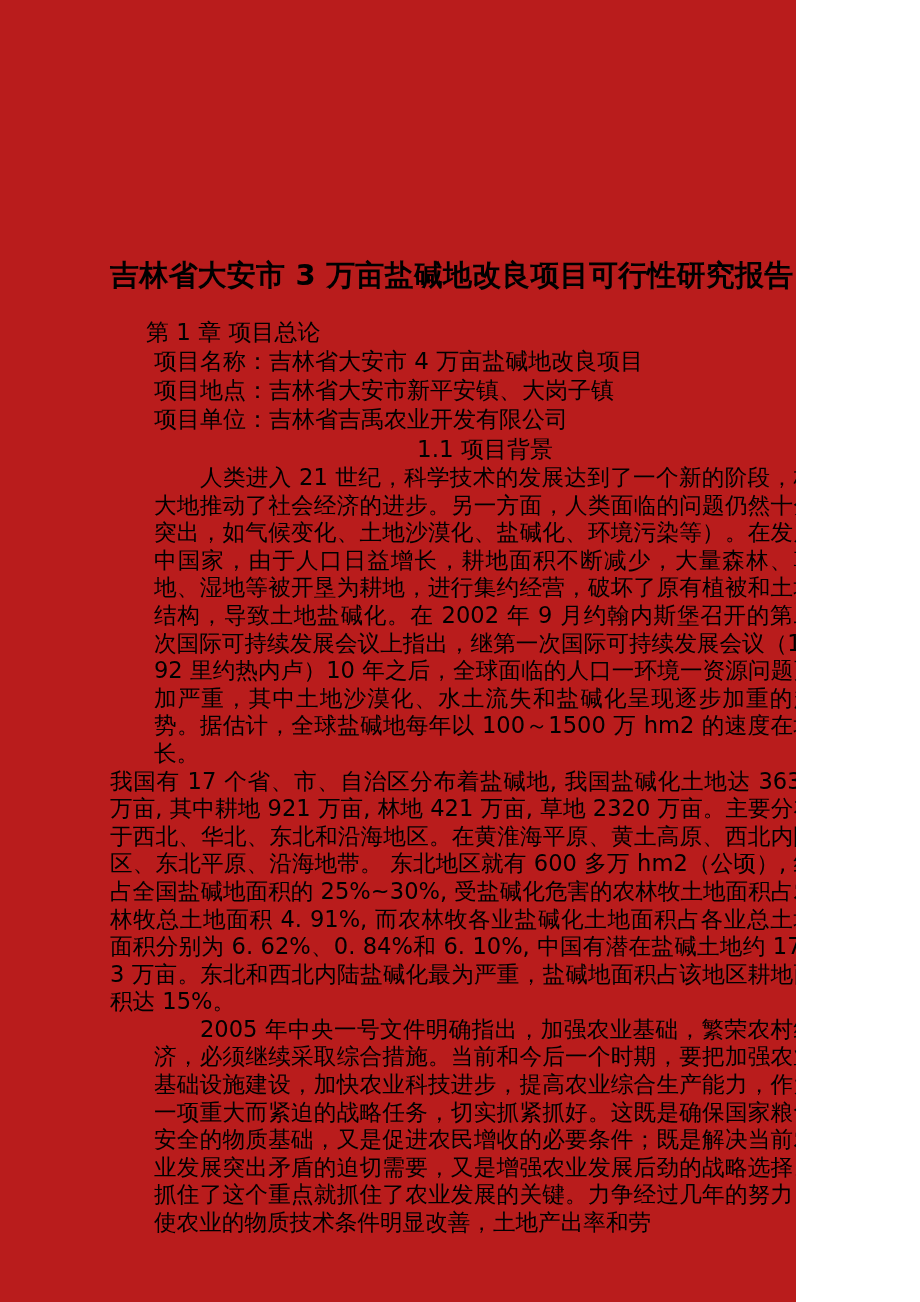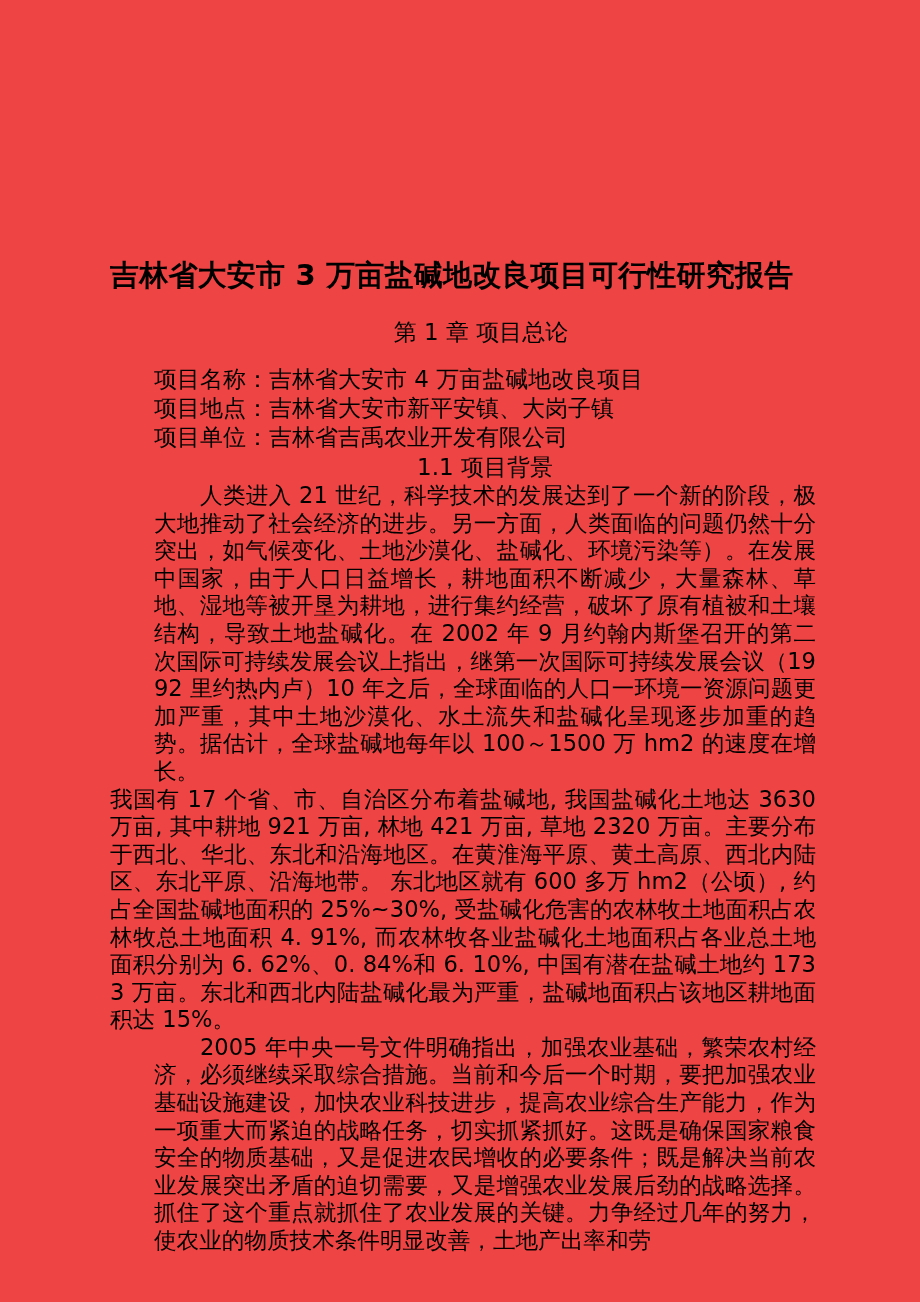--- a/index.html
+++ b/index.html
@@ -6,46 +6,45 @@
     margin: 0;
     padding: 0;
     background: #ffffff;
   }
   body {
     font-family: "DejaVu Sans", "Liberation Sans", sans-serif;
     color: #000000;
   }
   #page {
     position: relative;
-    width: 920px;
+    width: 796px;
     height: 1302px;
-    background: #ef4444;
+    background: #b91c1c;
     overflow: hidden;
   }
   #doc {
     position: absolute;
     left: 110px;
     top: 255px;
     width: 706px;
   }
   .doc-title {
     font-size: 29px;
     font-weight: bold;
     line-height: 40px;
     letter-spacing: 0.2px;
     margin: 0 0 22px 0;
     text-align: left;
   }
   .chapter-heading {
     font-size: 23px;
     line-height: 30px;
-    margin: 18px;
+    margin: 0;
     padding-left: 36px;
     white-space: nowrap;
-    text-align: center;
   }
   .info-line {
     font-size: 23px;
     line-height: 29px;
     margin: 0;
     padding-left: 44px;
     white-space: nowrap;
   }
   .section-heading {
     font-size: 23px;

